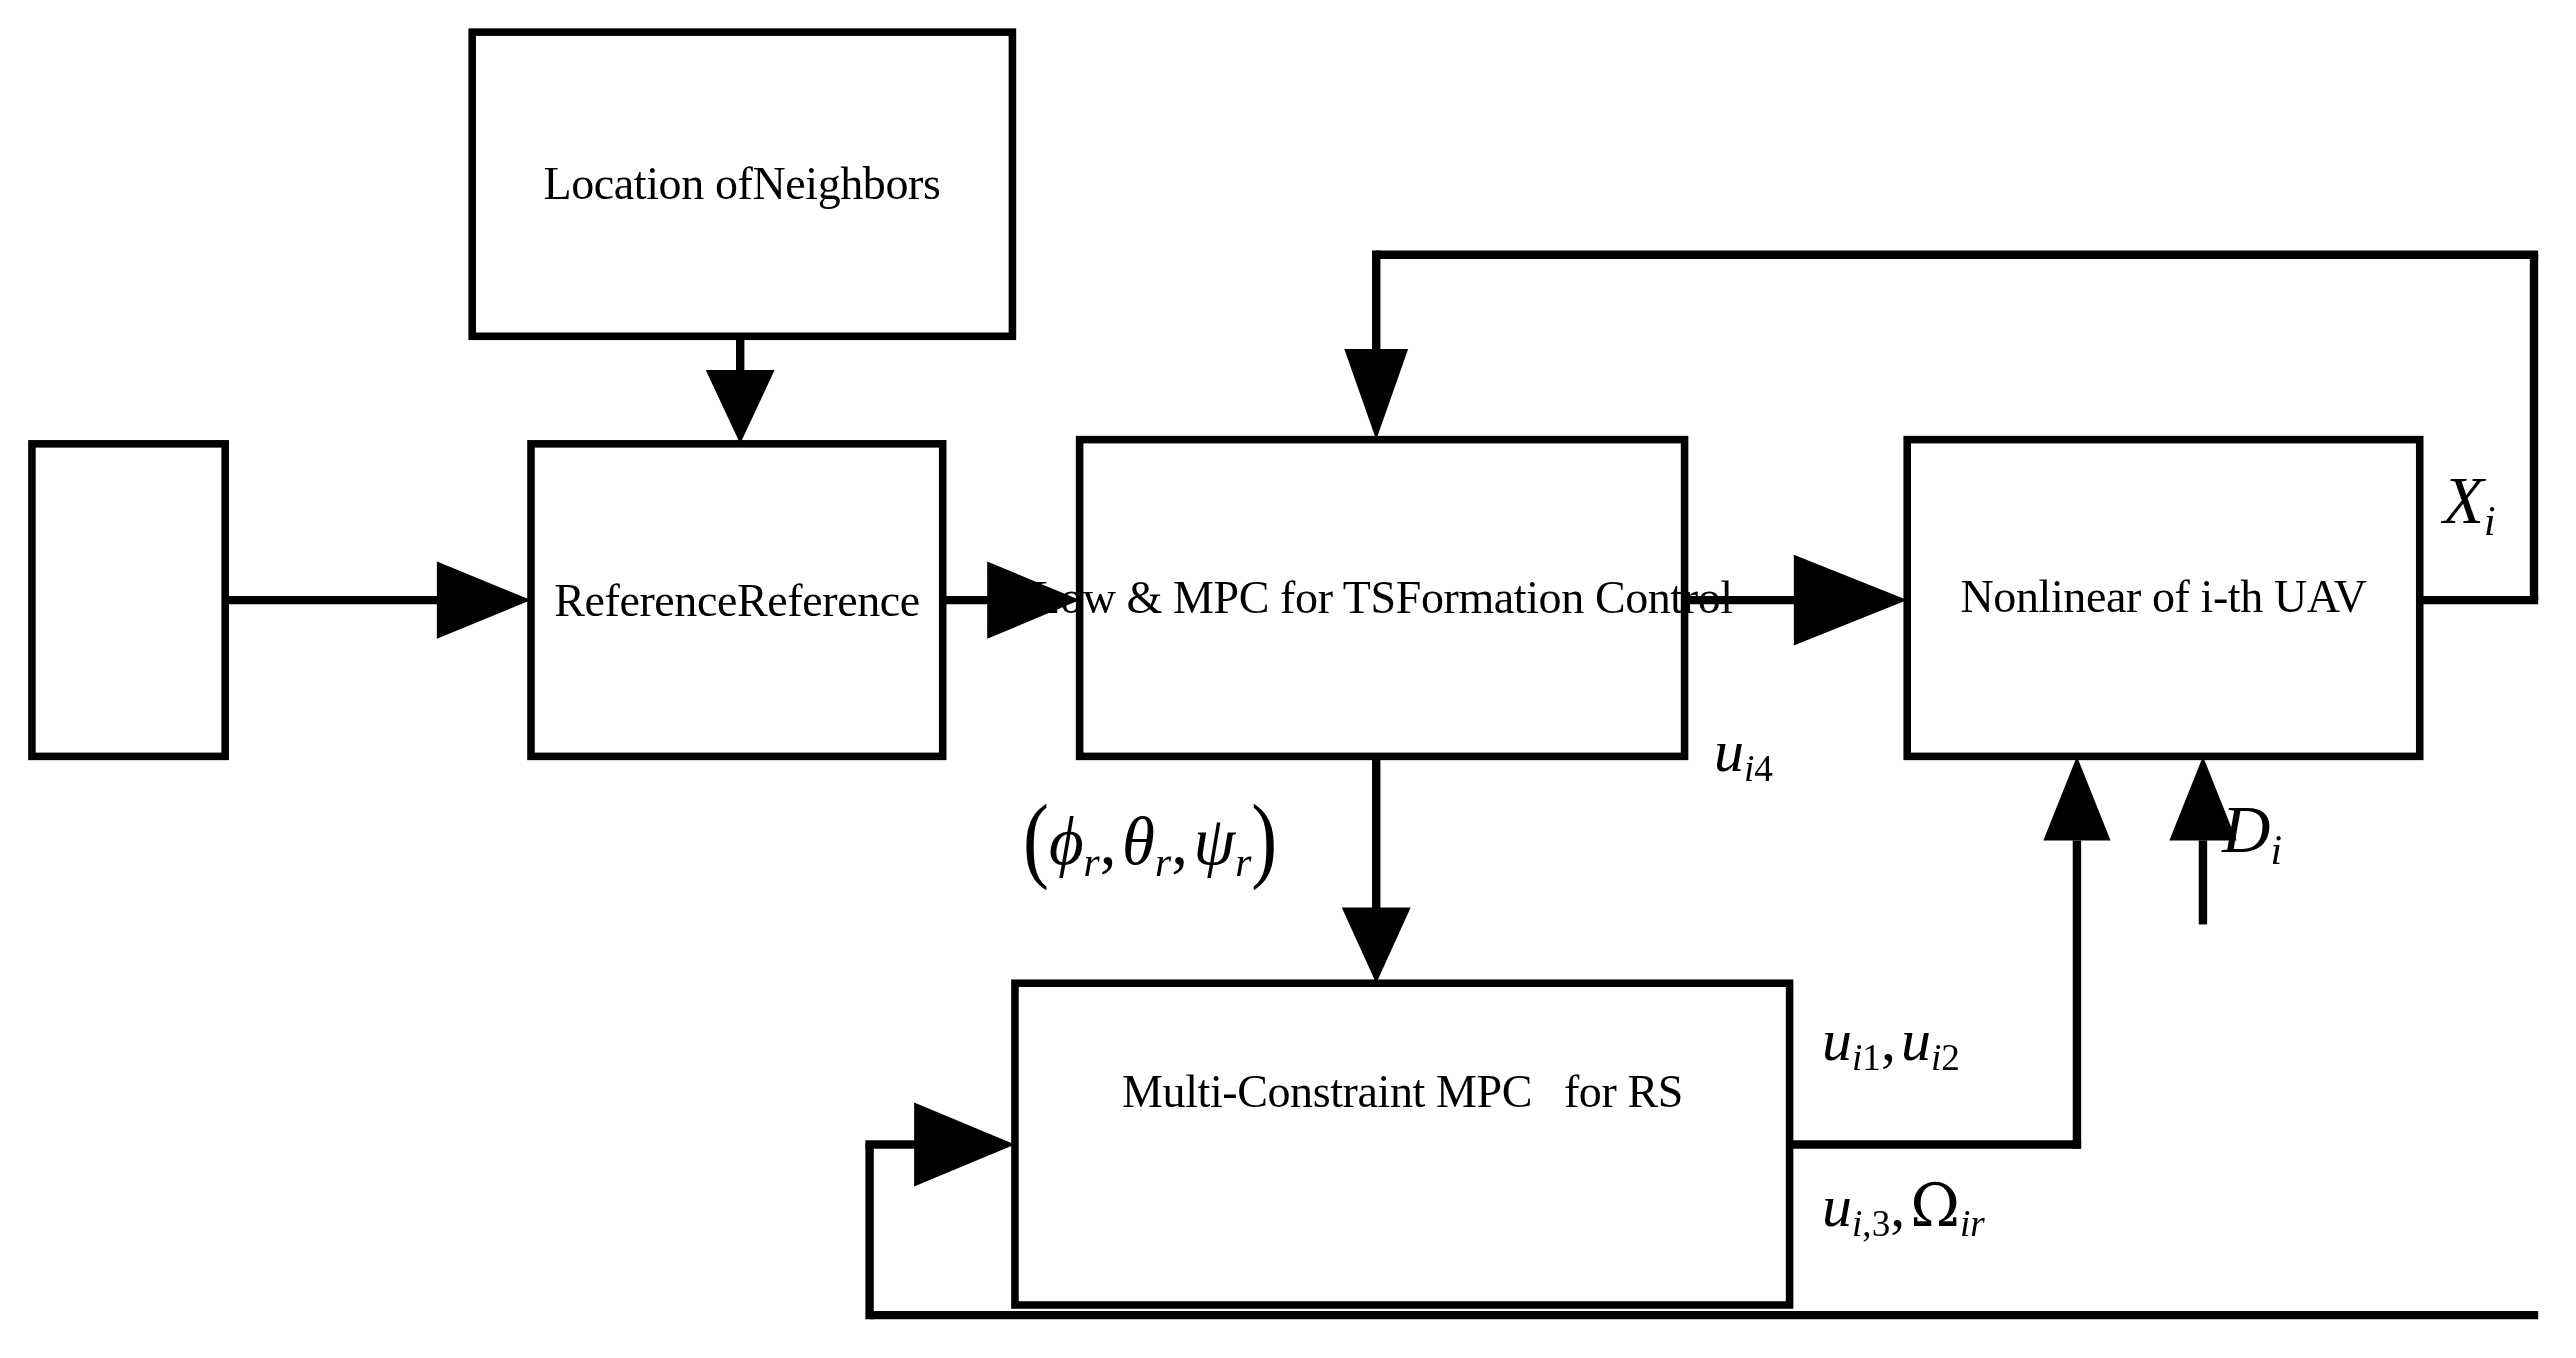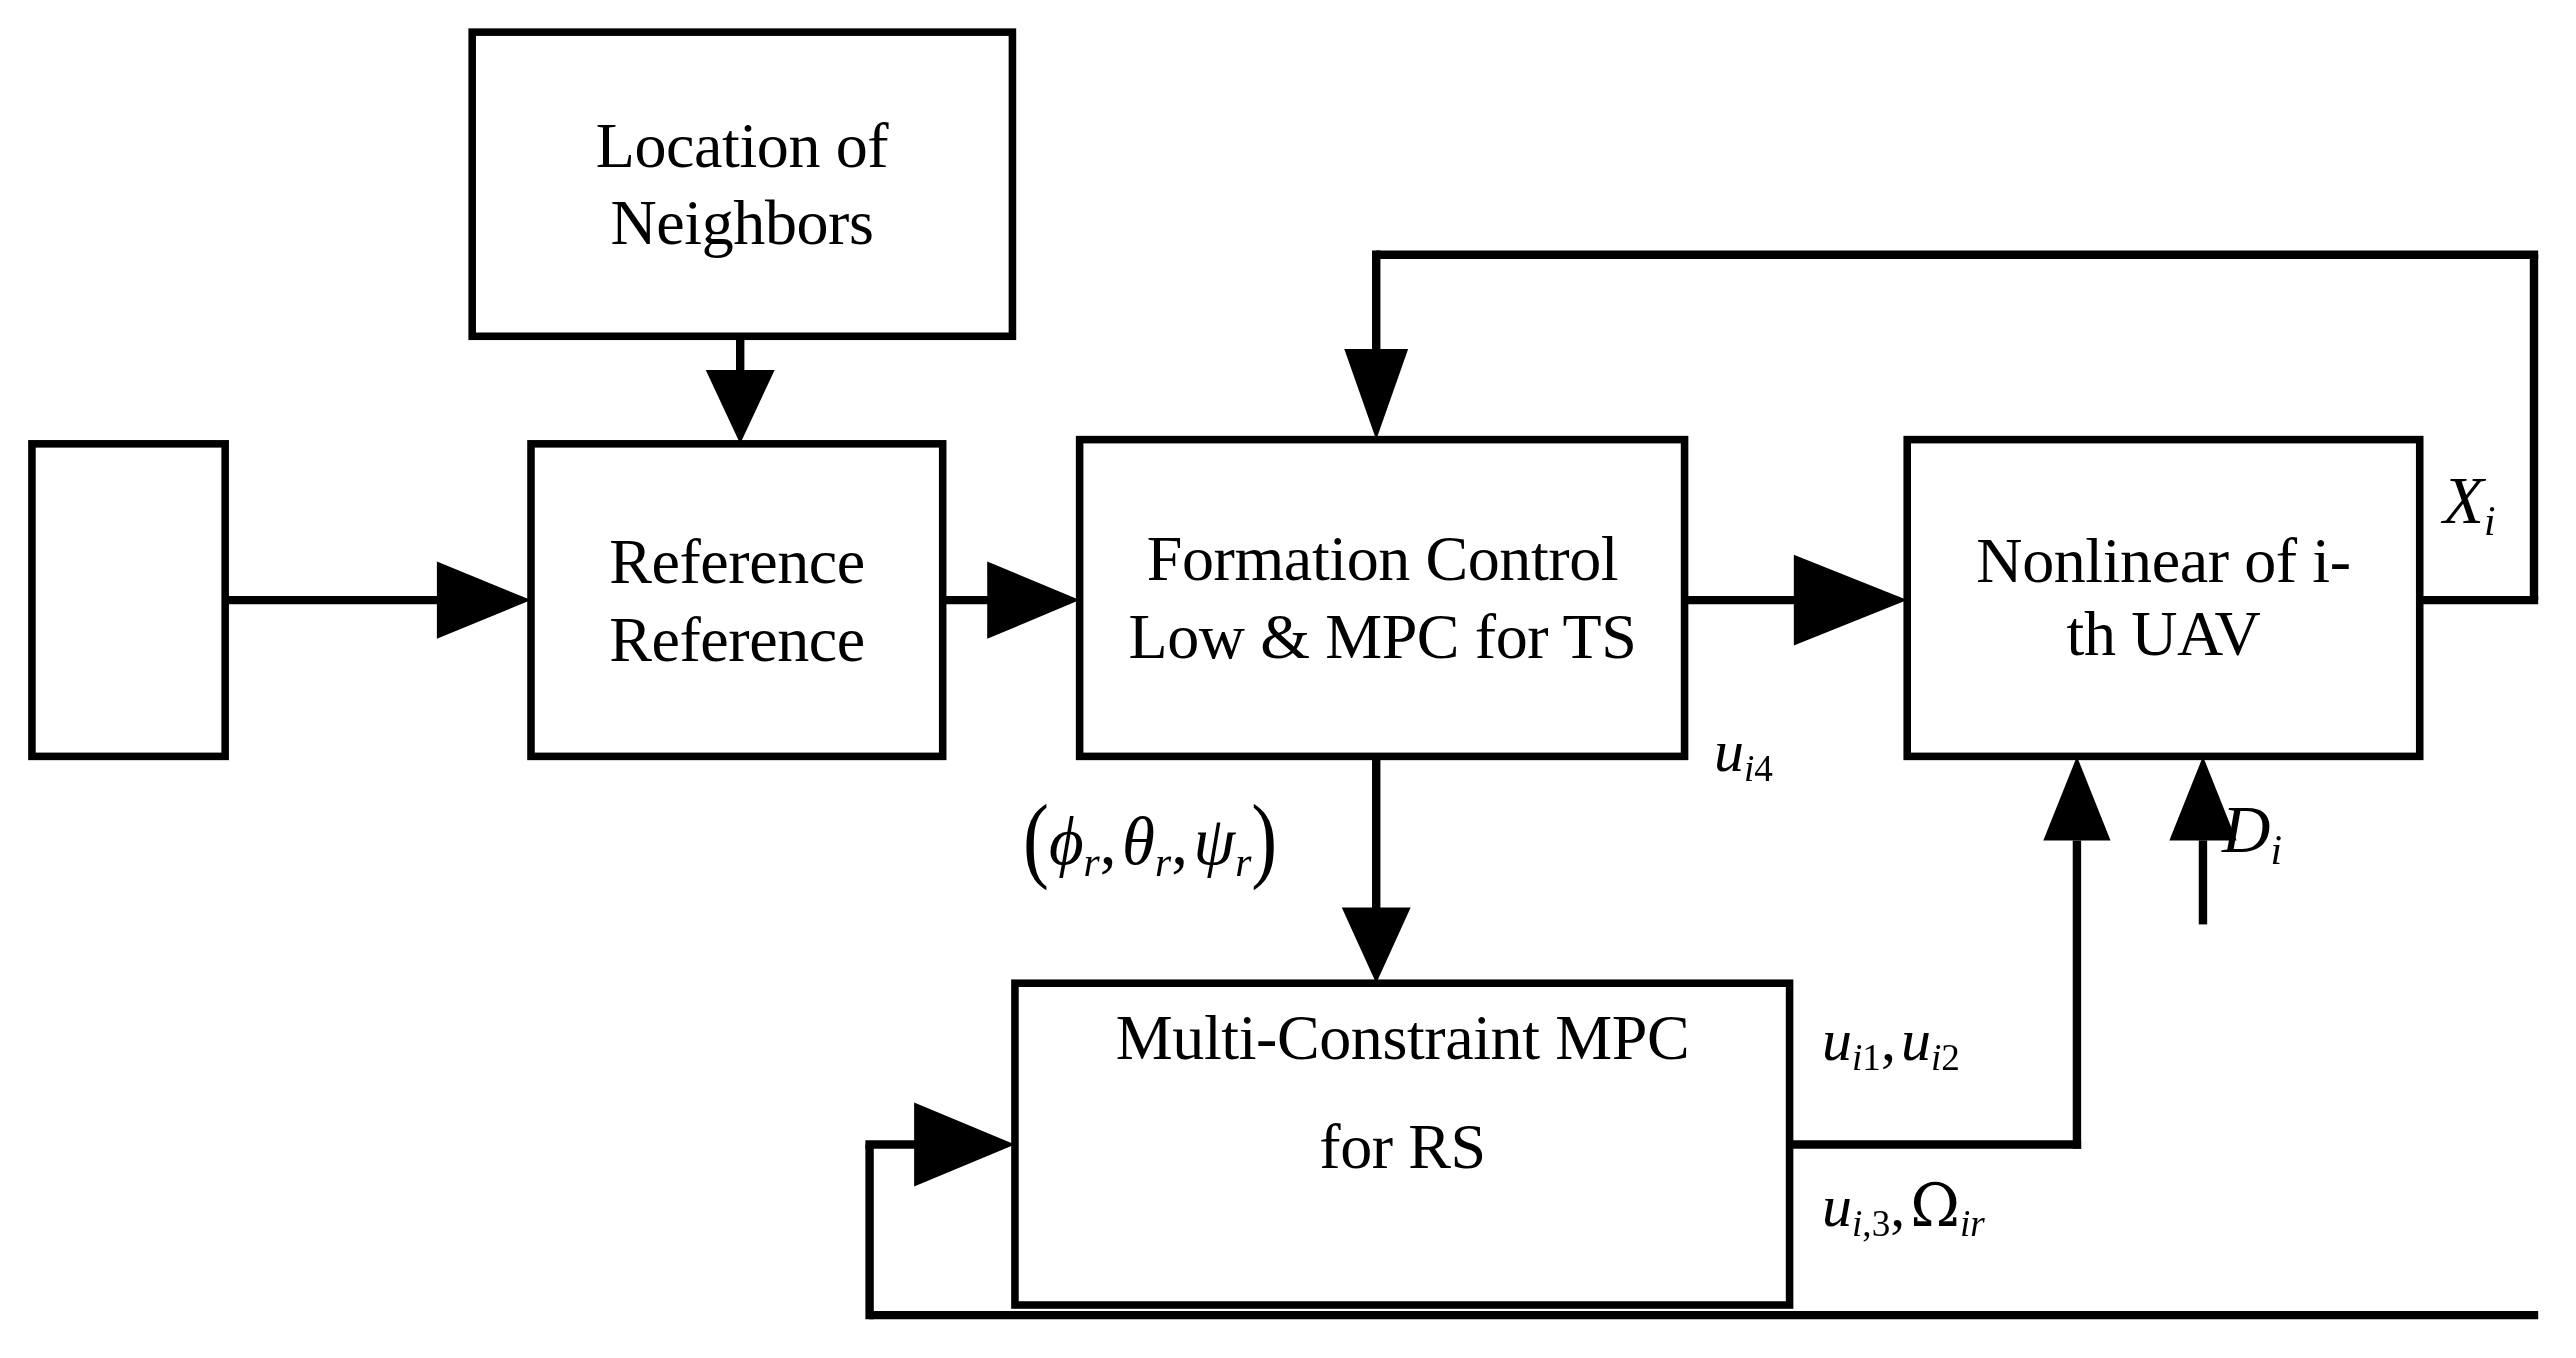--- a/index.html
+++ b/index.html
@@ -38,27 +38,27 @@
     fill: none;
     stroke-linecap: butt;
   }
   .arrow-head {
     fill: #000000;
     stroke: none;
   }
   .blk-label {
     position: absolute;
     display: flex;
-    flex-direction: column;
+    flex-direction: row;
     align-items: center;
     justify-content: center;
     text-align: center;
     color: #000000;
     font-family: "Liberation Serif", "DejaVu Serif", serif;
-    font-size: 64px;
+    font-size: 46px;
     line-height: 1.21;
     letter-spacing: -0.4px;
     pointer-events: none;
     white-space: nowrap;
   }
   .blk-label .ln {
     display: block;
   }
   .math-label {
     position: absolute;
@@ -145,22 +145,22 @@
     <span class="ln">Location of</span>
     <span class="ln">Neighbors</span>
   </div>
 
   <div class="blk-label" style="left:531px; top:444px; width:412px; height:313px;">
     <span class="ln">Reference</span>
     <span class="ln">Reference</span>
   </div>
 
   <div class="blk-label" style="left:1080px; top:439px; width:605px; height:317px;">
+    <span class="ln">Low &amp; MPC for TS</span>
     <span class="ln">Formation Control</span>
-    <span class="ln">Low &amp; MPC for TS</span>
   </div>
 
   <div class="blk-label" style="left:1907px; top:439px; width:513px; height:317px; line-height:1.14;">
     <span class="ln">Nonlinear of i-</span>
     <span class="ln">th UAV</span>
   </div>
 
   <div class="blk-label" style="left:1015px; top:931px; width:775px; height:322px;gap:32px;">
     <span class="ln">Multi-Constraint MPC</span>
     <span class="ln">for RS</span>

